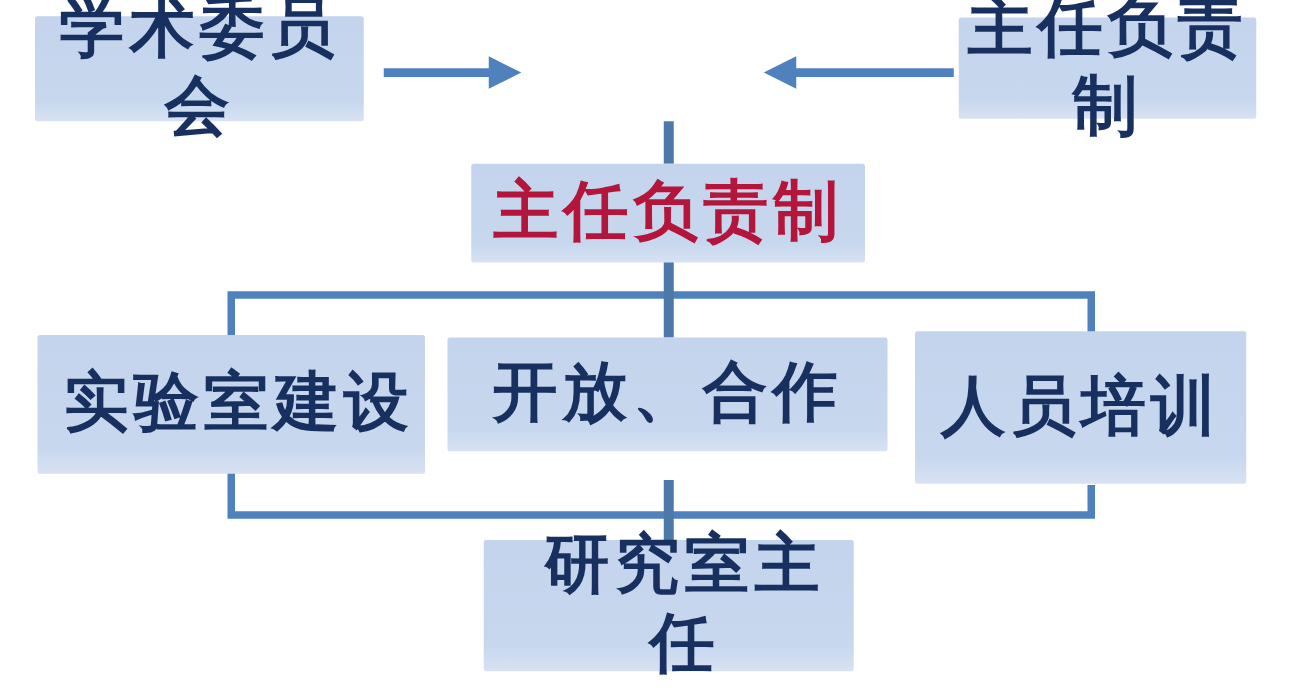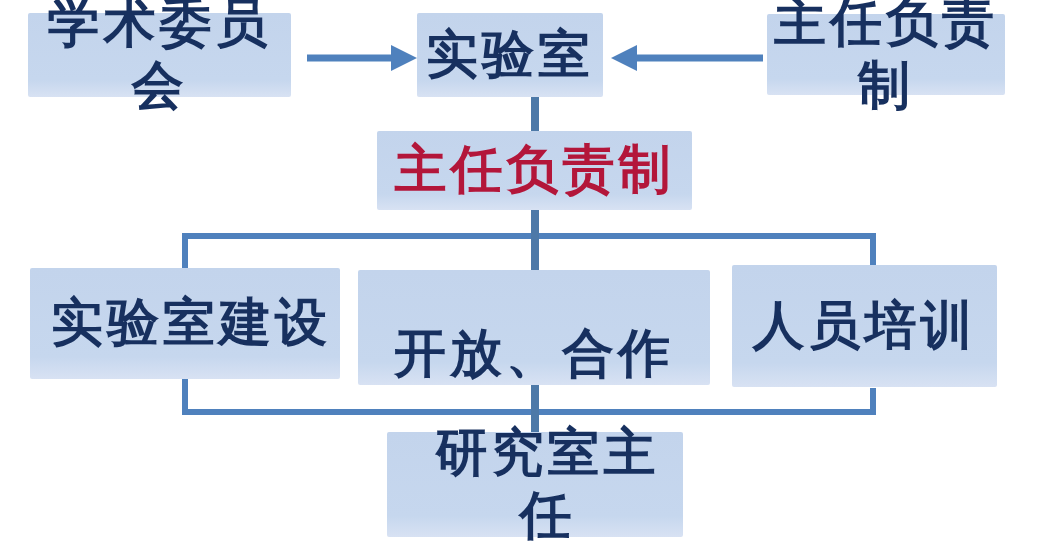--- a/index.html
+++ b/index.html
@@ -71,37 +71,34 @@
     <line class="stub" x1="535" y1="209" x2="535" y2="270" stroke-width="8"></line>
 
     <path class="bright" d="M185,378 L185,412 L873,412 L873,388" stroke-width="6"></path>
     <line class="stub" x1="535" y1="384" x2="535" y2="433" stroke-width="8"></line>
   </svg>
 
   <div class="node" style="left:28px; top:13px; width:263px; height:84px;">
     <span class="label">学术委员会</span>
   </div>
 
-  <div class="node" style="left:417px; top:13px; width:186px; height:84px;">
-    <span class="label">实验室</span>
-  </div>
 
   <div class="node" style="left:767px; top:14px; width:238px; height:81px;">
     <span class="label">主任负责制</span>
   </div>
 
   <div class="node red" style="left:377px; top:131px; width:315px; height:79px;">
     <span class="label">主任负责制</span>
   </div>
 
   <div class="node" style="left:30px; top:268px; width:310px; height:111px;padding-left:12px;">
     <span class="label">实验室建设</span>
   </div>
 
-  <div class="node" style="left:358px; top:270px; width:352px; height:115px;align-items:flex-end;">
+  <div class="node" style="left:358px; top:270px; width:352px; height:91px;">
     <span class="label">
       <span>开放、合作</span><br>
     </span>
   </div>
 
   <div class="node" style="left:732px; top:265px; width:265px; height:122px;justify-content:center;">
     <span class="label">人员培训</span>
   </div>
 
   <div class="node" style="left:387px; top:432px; width:296px; height:105px;padding-left:25px;">

